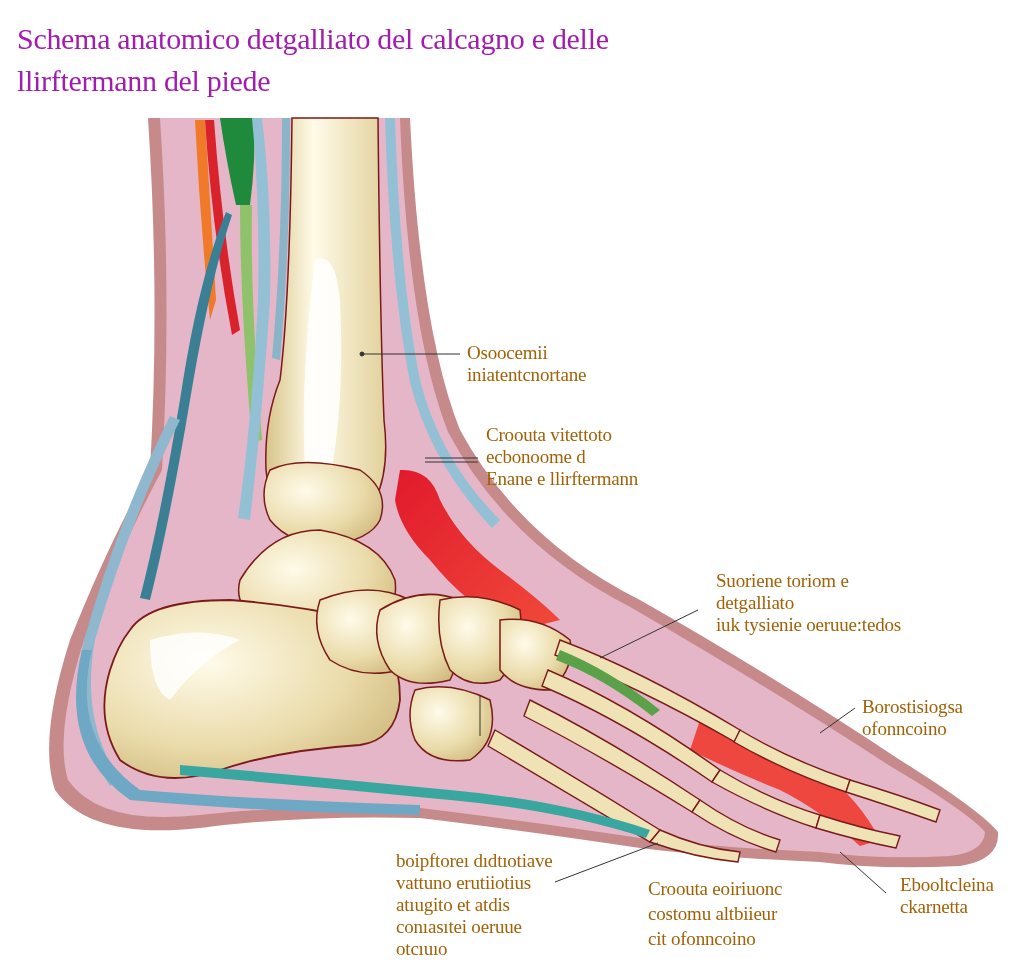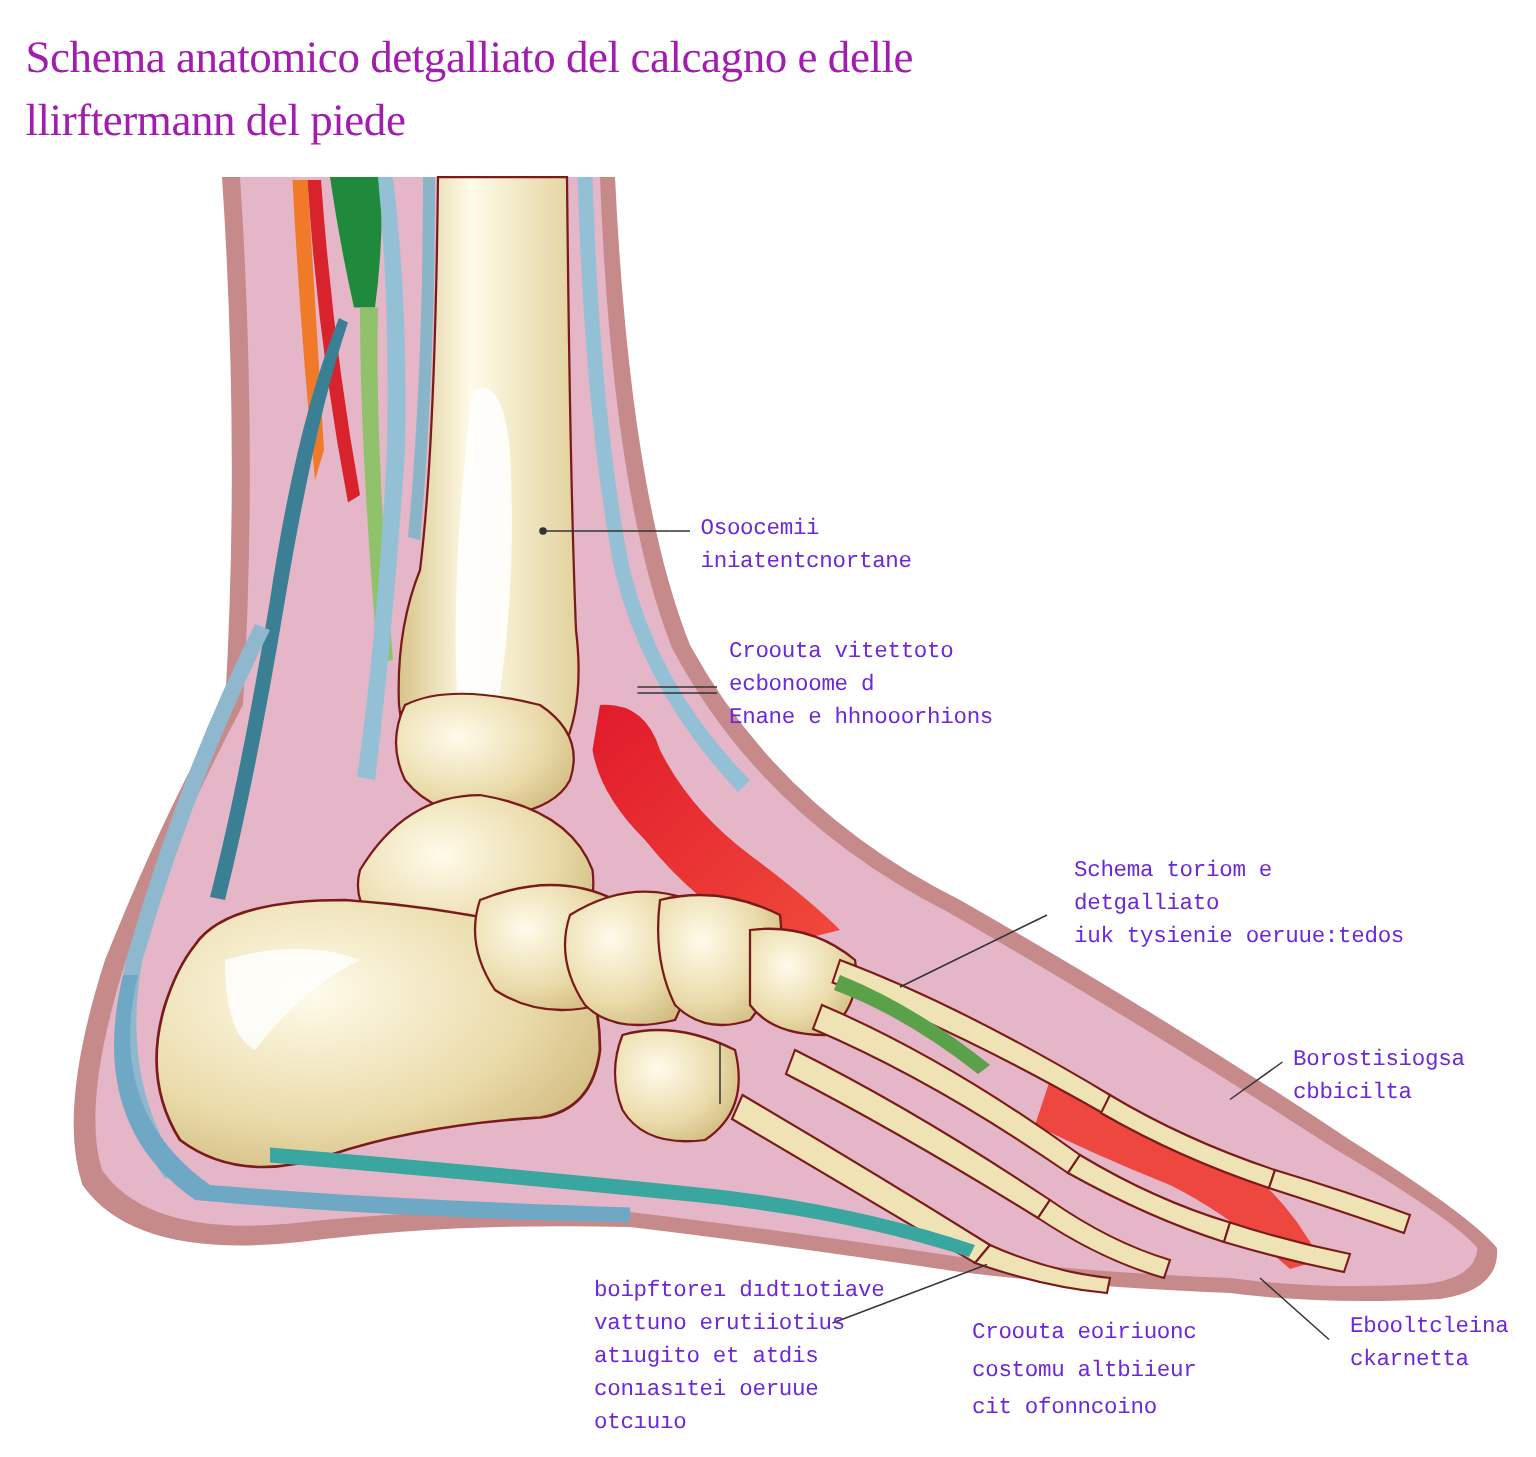--- a/index.html
+++ b/index.html
@@ -1,19 +1,19 @@
 <!DOCTYPE html>
 <html><head>
 <meta charset="utf-8">
 <style>
   html,body{margin:0;padding:0;background:#ffffff;}
   body{width:1024px;height:971px;position:relative;overflow:hidden;font-family:"DejaVu Sans","Liberation Sans",sans-serif;}
   .title{position:absolute;left:17px;top:18px;width:760px;font-family:Liberation Serif, serif;font-size:30px;line-height:42px;color:#a21caf;letter-spacing:-0.3px;}
   .illus{position:absolute;left:0;top:0;width:1024px;height:971px;}
-  .label{position:absolute;font-family:Liberation Mono, monospace;font-size:15px;line-height:22px;color:#6d28d9;letter-spacing:-0.2px;white-space:nowrap;}
+  .label{position:absolute;font-family:Liberation Serif, serif;font-size:19px;line-height:22px;color:#a16207;letter-spacing:-0.2px;white-space:nowrap;}
   .label span{display:block;}
 </style>
 </head>
 <body>
 
 <div class="title">
   <span style="display:block">Schema anatomico detgalliato del calcagno e delle</span>
   <span style="display:block">llirftermann del piede</span>
 </div>
 
@@ -117,32 +117,32 @@
 </svg>
 
 <div class="label" style="left:467px;top:342px;">
   <span>Osoocemii</span>
   <span>iniatentcnortane</span>
 </div>
 
 <div class="label" style="left:486px;top:424px;">
   <span>Croouta vitettoto</span>
   <span>ecbonoome d</span>
-  <span>Enane e hhnooorhions</span>
+  <span>Enane e llirftermann</span>
 </div>
 
 <div class="label" style="left:716px;top:570px;">
-  <span>Schema toriom e</span>
+  <span>Suoriene toriom e</span>
   <span>detgalliato</span>
   <span>iuk tysienie oeruue:tedos</span>
 </div>
 
 <div class="label" style="left:862px;top:696px;">
   <span>Borostisiogsa</span>
-  <span>cbbicilta</span>
+  <span>ofonncoino</span>
 </div>
 
 <div class="label" style="left:396px;top:850px;">
   <span>boipftoreı dıdtıotiave</span>
   <span>vattuno erutiiotius</span>
   <span>atıugito et atdis</span>
   <span>conıasıtei oeruue</span>
   <span>otcıuıo</span>
 </div>
 

